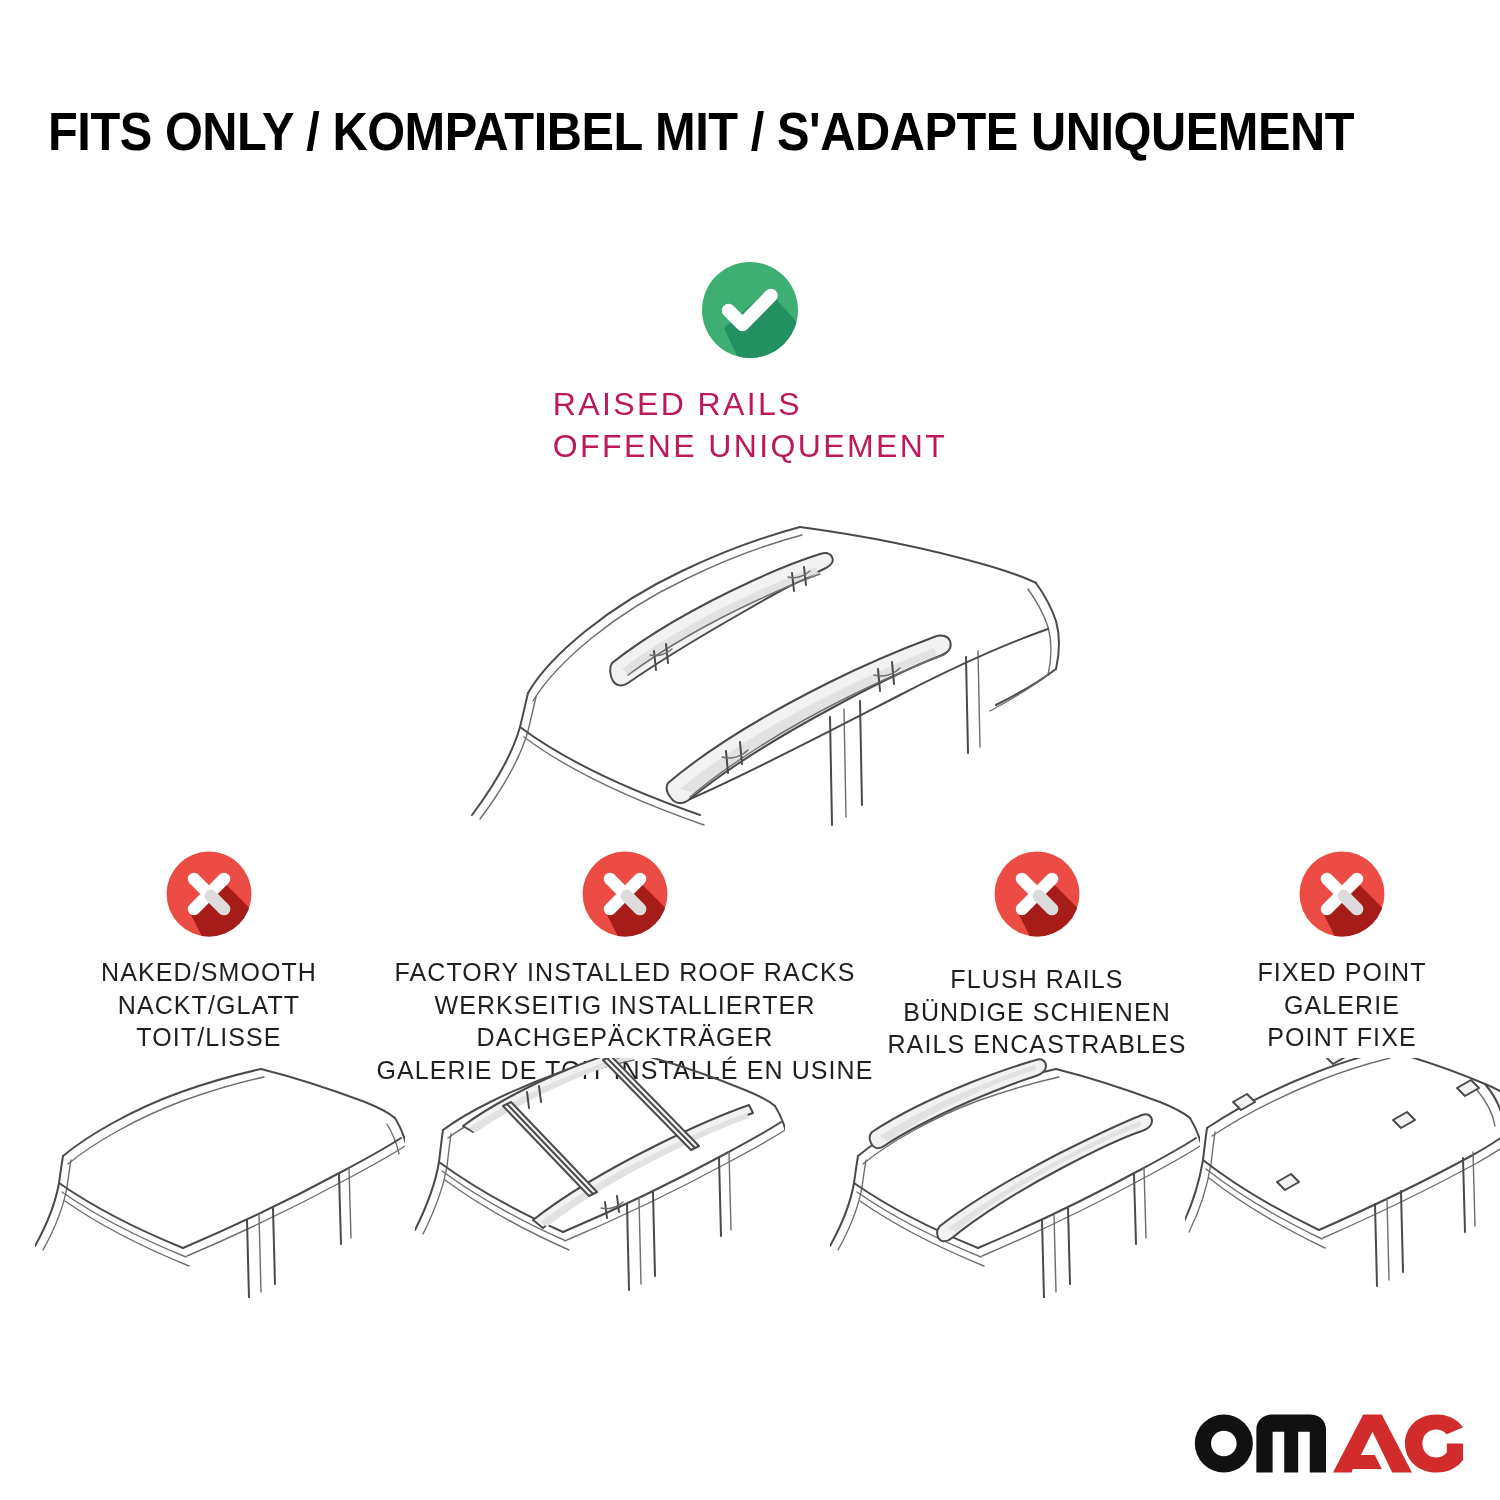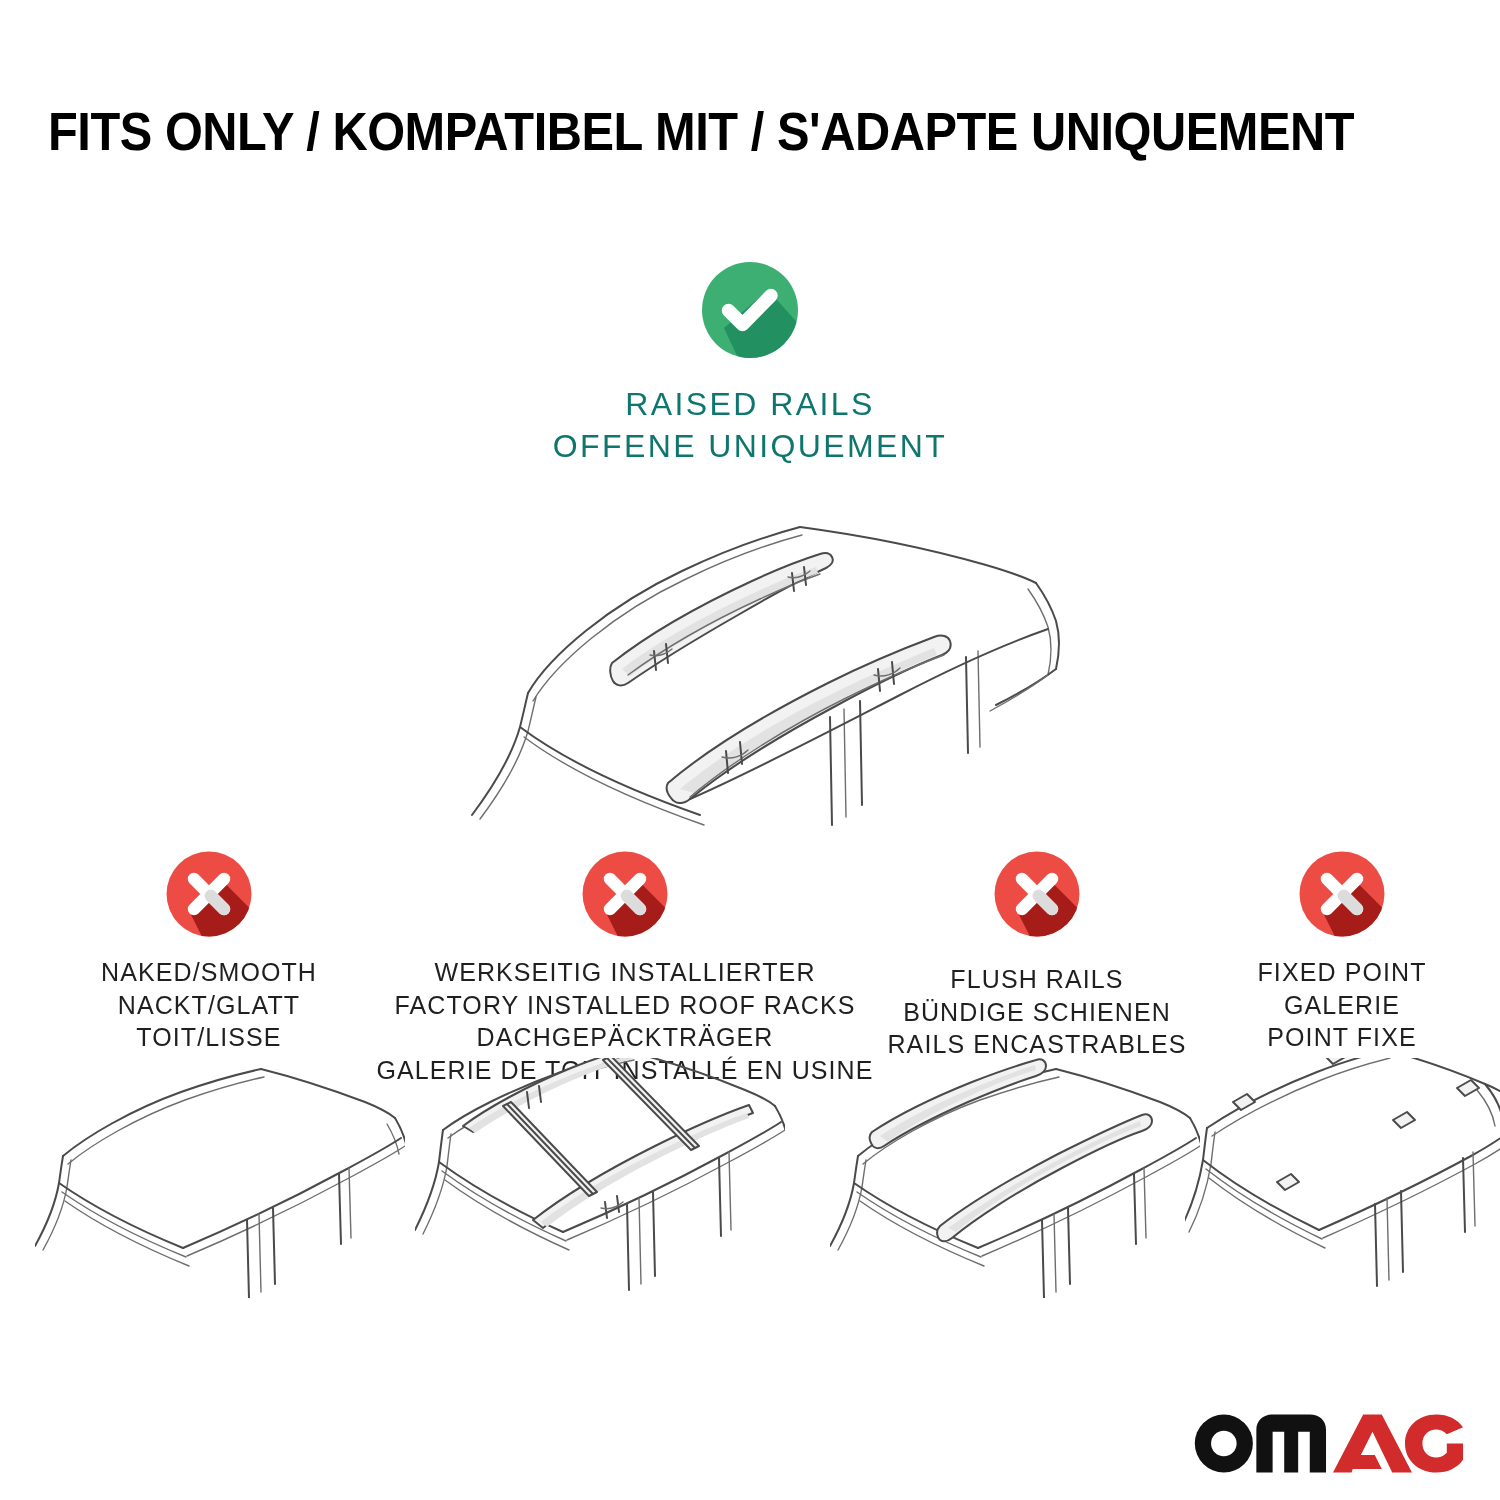--- a/index.html
+++ b/index.html
@@ -32,26 +32,25 @@
   
   .ok-block{
     position:absolute; left:0; top:258px; width:1500px;
     display:flex; flex-direction:column; align-items:center;
   }
   .icon-badge{ position:relative; }
   .icon-badge svg{ display:block; }
 
   .ok-labels{
     margin-top:22px;
-    text-align:center;
     font-size:32px;
     font-weight:400;
     letter-spacing:2.4px;
     line-height:1.30;
-    color:#0f766e;
+    color:#be185d;
     white-space:nowrap;
   }
 
   
   .hero-art{
     position:absolute;
     left:400px; top:505px;
     width:700px; height:330px;
   }
   .hero-art svg{ display:block; width:100%; height:100%; }
@@ -229,22 +228,22 @@
         <circle cx="52" cy="52" r="48" fill="#ED4C45"></circle>
         <g clip-path="url(#xclip1)">
           <path d="M66 36 L104 74 L104 104 L46 104 L30 72 Z" fill="#A51C18"></path>
         </g>
         <path d="M35 35 L69 69" stroke="#ffffff" stroke-width="14" stroke-linecap="round"></path>
         <path d="M69 35 L35 69" stroke="#ffffff" stroke-width="14" stroke-linecap="round"></path>
         <path d="M54 54 L69 69" stroke="#DCDCDC" stroke-width="14" stroke-linecap="round"></path>
       </svg>
     </div>
     <div class="labels">
+      <div>FACTORY INSTALLED ROOF RACKS</div>
       <div>WERKSEITIG INSTALLIERTER</div>
-      <div>FACTORY INSTALLED ROOF RACKS</div>
       <div>DACHGEPÄCKTRÄGER</div>
       <div>GALERIE DE TOIT INSTALLÉ EN USINE</div>
     </div>
   </div>
 
   <div class="no-col col-2">
     <div class="icon-badge">
       <svg width="92" height="92" viewBox="0 0 104 104" aria-hidden="true">
         <defs>
             <clipPath id="xclip2">

